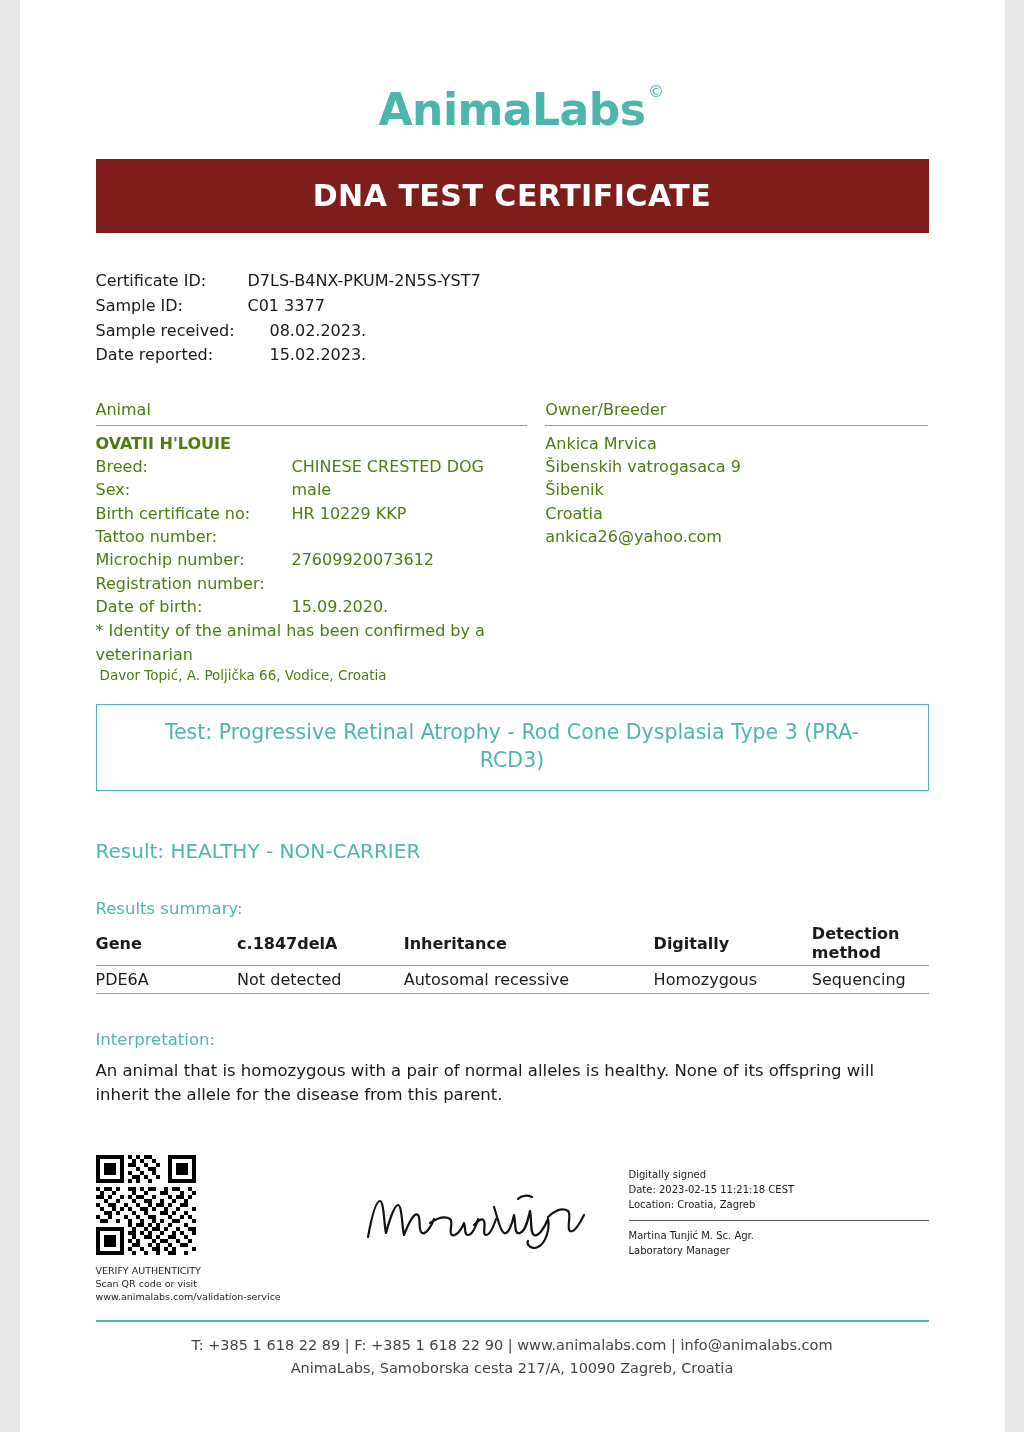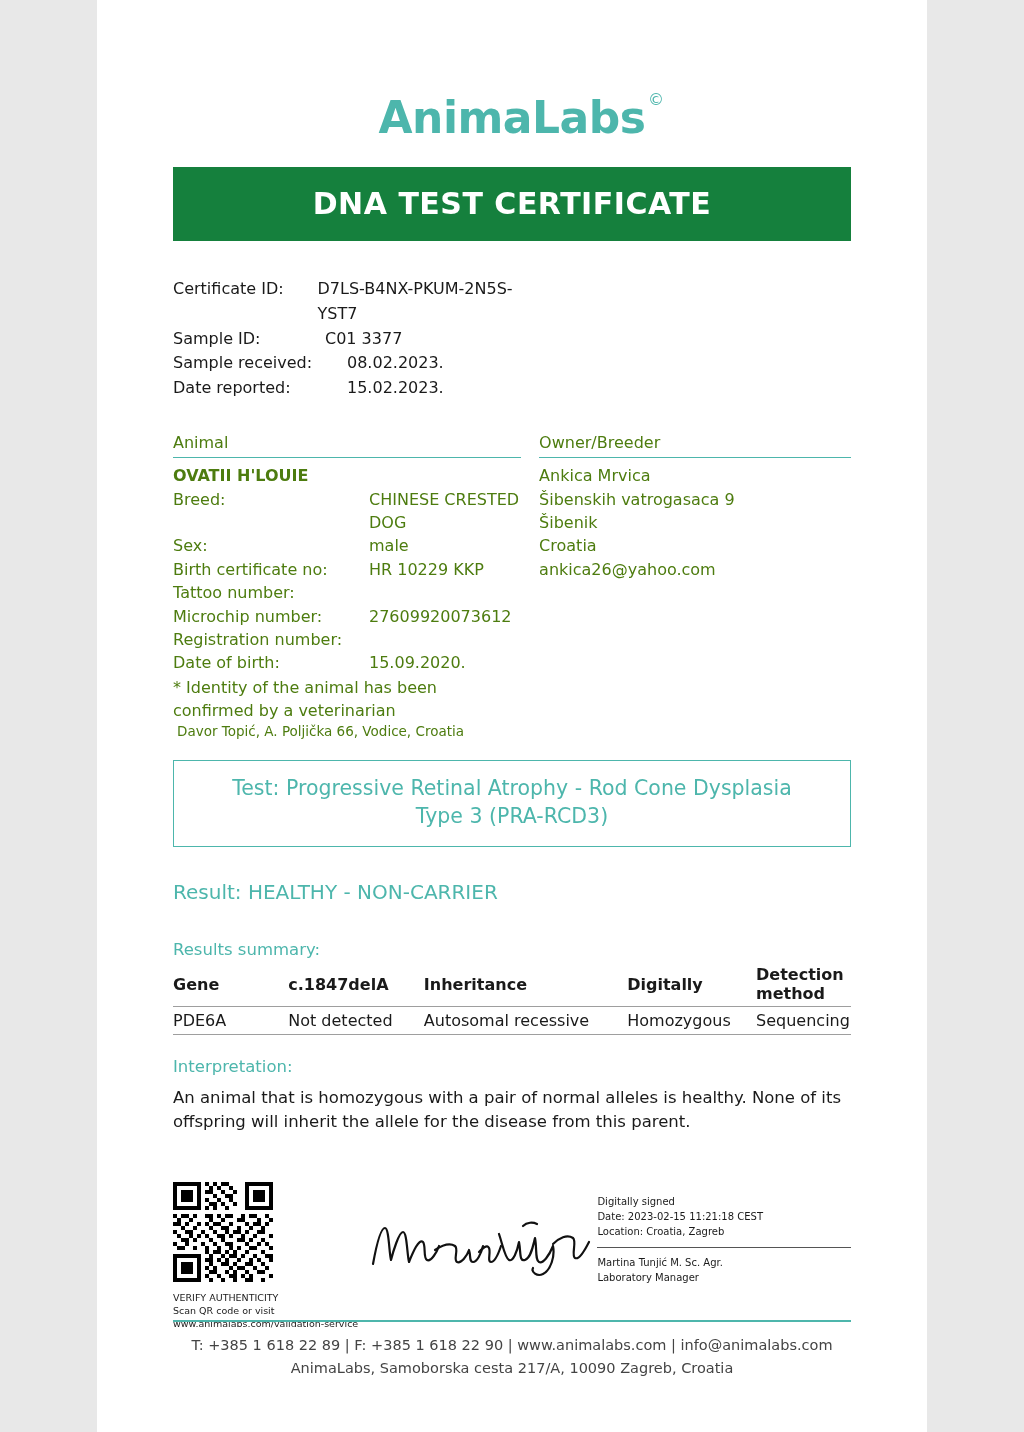--- a/index.html
+++ b/index.html
@@ -3,26 +3,26 @@
 <meta charset="utf-8">
 <style>
   * { box-sizing: border-box; }
   html, body {
     margin: 0;
     padding: 0;
     background: #e8e8e8;
     font-family: "DejaVu Sans", "Liberation Sans", sans-serif;
   }
   .page {
-    width: 830px;
+    width: 985px;
     height: 1432px;
     background: #ffffff;
     position: relative;
     margin: 0 auto;
-    padding: 16px 76px;
+    padding: 8px 76px;
     overflow: hidden;
   }
   .logo-wrap {
     text-align: center;
     padding-top: 76px;
   }
   .logo {
     display: inline-block;
     position: relative;
     font-family: "DejaVu Sans", sans-serif;
@@ -33,21 +33,21 @@
   }
   .logo .sup {
     position: absolute;
     top: -2px;
     right: -18px;
     font-size: 16px;
     font-weight: 400;
   }
   .title-bar {
     margin-top: 24px;
-    background: #15803d;
+    background: #7f1d1d;
     color: #ffffff;
     text-align: center;
     font-size: 30px;
     font-weight: bold;
     letter-spacing: 0.5px;
     padding: 19px 0 20px 0;
   }
   .meta {
     margin-top: 36px;
     display: flex;
@@ -89,21 +89,21 @@
   .test-box {
     margin-top: 18px;
     border: 1.5px solid #4db6ac;
     color: #4db6ac;
     text-align: center;
     font-size: 20.5px;
     padding: 14px 40px 16px 40px;
     line-height: 1.35;
   }
   .result-line {
-    margin-top: 33px;
+    margin-top: 48px;
     color: #4db6ac;
     font-size: 20px;
   }
   .results-summary-label {
     margin-top: 36px;
     color: #4db6ac;
     font-size: 16.5px;
   }
   table.summary {
     margin-top: 6px;
@@ -122,21 +122,21 @@
     padding: 4px 0 4px 0;
     border-bottom: 1.2px solid #9e9e9e;
   }
   .c1 { width: 17%; }
   .c2 { width: 20%; }
   .c3 { width: 30%; }
   .c4 { width: 19%; }
   .c5 { width: 14%; }
 
   .interp-label {
-    margin-top: 22px;
+    margin-top: 36px;
     color: #4db6ac;
     font-size: 16.5px;
   }
   .interp-text {
     margin-top: 10px;
     font-size: 16.5px;
     color: #1a1a1a;
     line-height: 1.45;
   }
 

